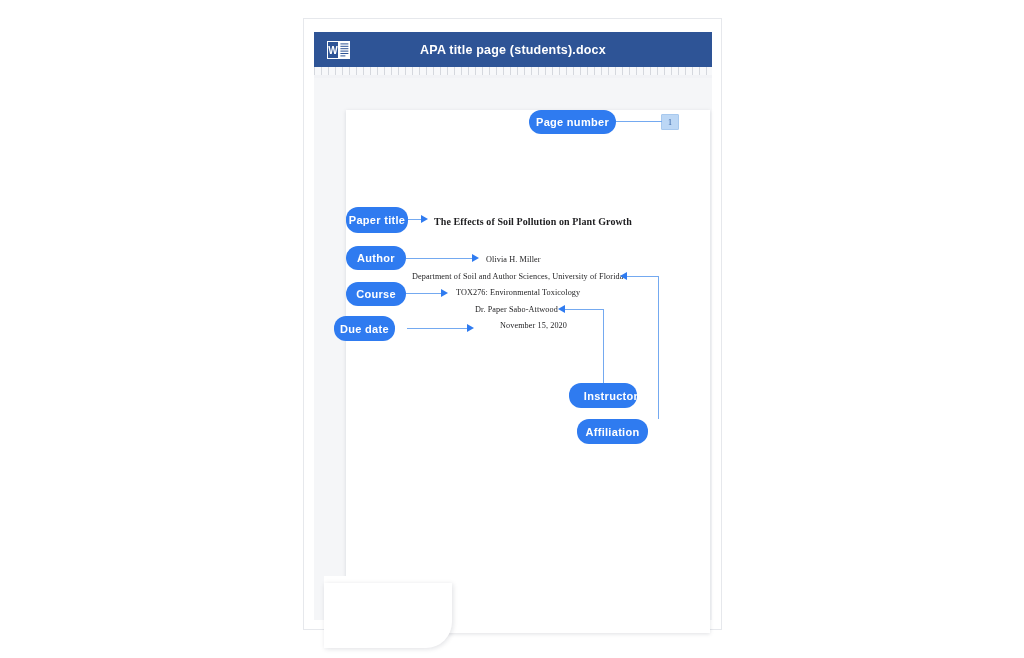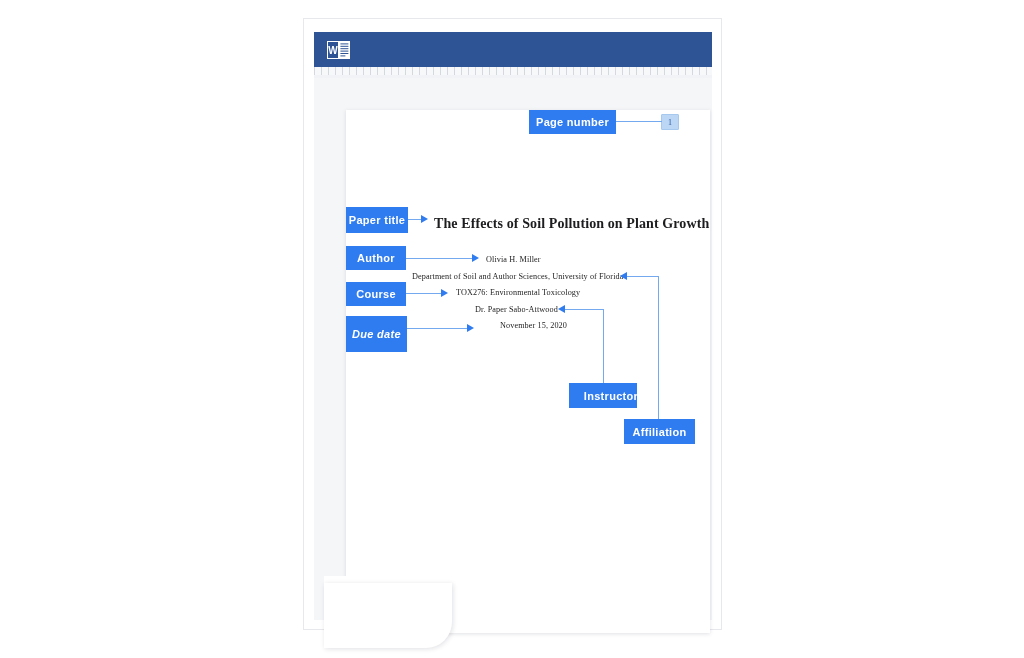--- a/index.html
+++ b/index.html
@@ -131,21 +131,21 @@
 
   
   .doc-text {
     position: absolute;
     font-family: "Liberation Serif", serif;
     font-size: 8.2px;
     color: #1d1d1f;
     white-space: nowrap;
     letter-spacing: 0.1px;
   }
-  .doc-text.bold { font-weight: bold; font-size: 14px; }
+  .doc-text.bold { font-weight: bold; font-size: 10px; }
 
   
   .pagenum-field {
     position: absolute;
     left: 661px;
     top: 114px;
     width: 18px;
     height: 16px;
     background: #bcd7f5;
     border: 1px solid #a8c9ee;
@@ -160,21 +160,21 @@
   }
 
   
   .badge {
     position: absolute;
     background: #2f7bf0;
     color: #ffffff;
     font-size: 11px;
     font-weight: bold;
     letter-spacing: 0.3px;
-    border-radius: 0;
+    border-radius: 12px;
     display: flex;
     align-items: center;
     justify-content: center;
     font-family: "Liberation Sans", sans-serif;
     box-sizing: border-box;
     white-space: nowrap;
   }
 
   
   .conn {
@@ -216,20 +216,21 @@
         <rect x="12" y="1" width="11" height="18" fill="#ffffff"></rect>
         <g fill="#2e5496">
           <rect x="13.4" y="3.4" width="8" height="1"></rect>
           <rect x="13.4" y="5.8" width="8" height="1"></rect>
           <rect x="13.4" y="8.2" width="8" height="1"></rect>
           <rect x="13.4" y="10.6" width="8" height="1"></rect>
           <rect x="13.4" y="13" width="8" height="1"></rect>
           <rect x="13.4" y="15.4" width="5" height="1"></rect>
         </g>
       </svg>
+      <div class="titlebar-title">APA title page (students).docx</div>
     </div>
 
     <div class="ruler">
       <div class="ruler-ticks"></div>
       <div class="ruler-base"></div>
     </div>
 
     <div class="workspace">
       <div class="page"></div>
       <div class="page-curl-mask"></div>
@@ -259,27 +260,27 @@
   <div class="arrow arrow-right" style="left:421px; top:215px;"></div>
 
   <div class="badge" style="left:346px; top:246px; width:60px; height:24px;">Author</div>
   <div class="conn conn-h" style="left:406px; top:258px; width:66px;"></div>
   <div class="arrow arrow-right" style="left:472px; top:254px;"></div>
 
   <div class="badge" style="left:346px; top:282px; width:60px; height:24px;">Course</div>
   <div class="conn conn-h" style="left:406px; top:293px; width:35px;"></div>
   <div class="arrow arrow-right" style="left:441px; top:289px;"></div>
 
-  <div class="badge" style="left:346px; top:316px; width:61px; height:36px;font-style:italic;">Due date</div>
+  <div class="badge" style="left:334px; top:316px; width:61px; height:25px;">Due date</div>
   <div class="conn conn-h" style="left:407px; top:328px; width:60px;"></div>
   <div class="arrow arrow-right" style="left:467px; top:324px;"></div>
 
   <div class="badge" style="left:569px; top:383px; width:68px; height:25px;padding-left:16px;">Instructor</div>
   <div class="conn conn-v" style="left:603px; top:309px; height:74px;"></div>
   <div class="conn conn-h" style="left:565px; top:309px; width:39px;"></div>
   <div class="arrow arrow-left" style="left:558px; top:305px;"></div>
 
-  <div class="badge" style="left:624px; top:419px; width:71px; height:25px;">Affiliation</div>
+  <div class="badge" style="left:577px; top:419px; width:71px; height:25px;">Affiliation</div>
   <div class="conn conn-v" style="left:658px; top:276px; height:143px;"></div>
   <div class="conn conn-h" style="left:627px; top:276px; width:32px;"></div>
   <div class="arrow arrow-left" style="left:620px; top:272px;"></div>
 
 </div>
 
 </body></html>

